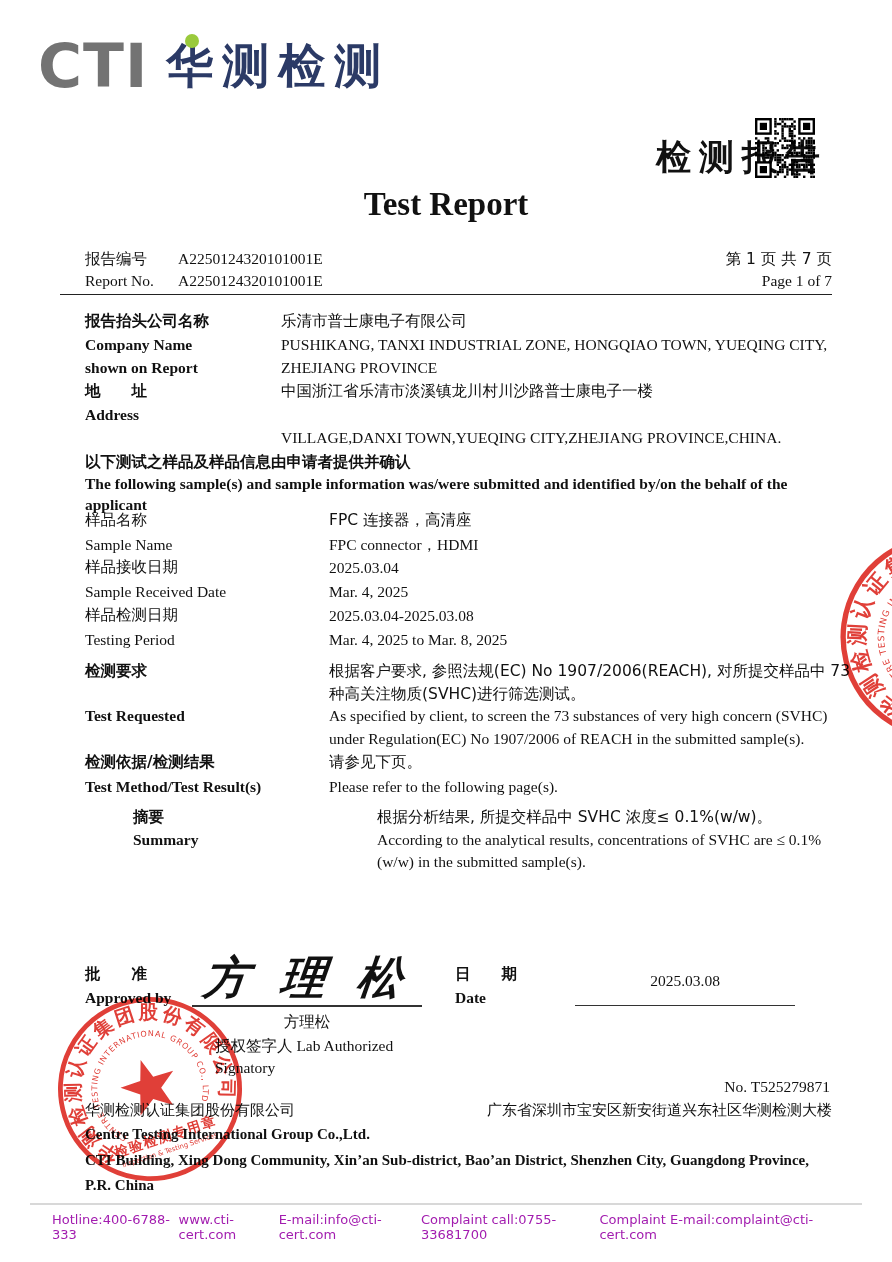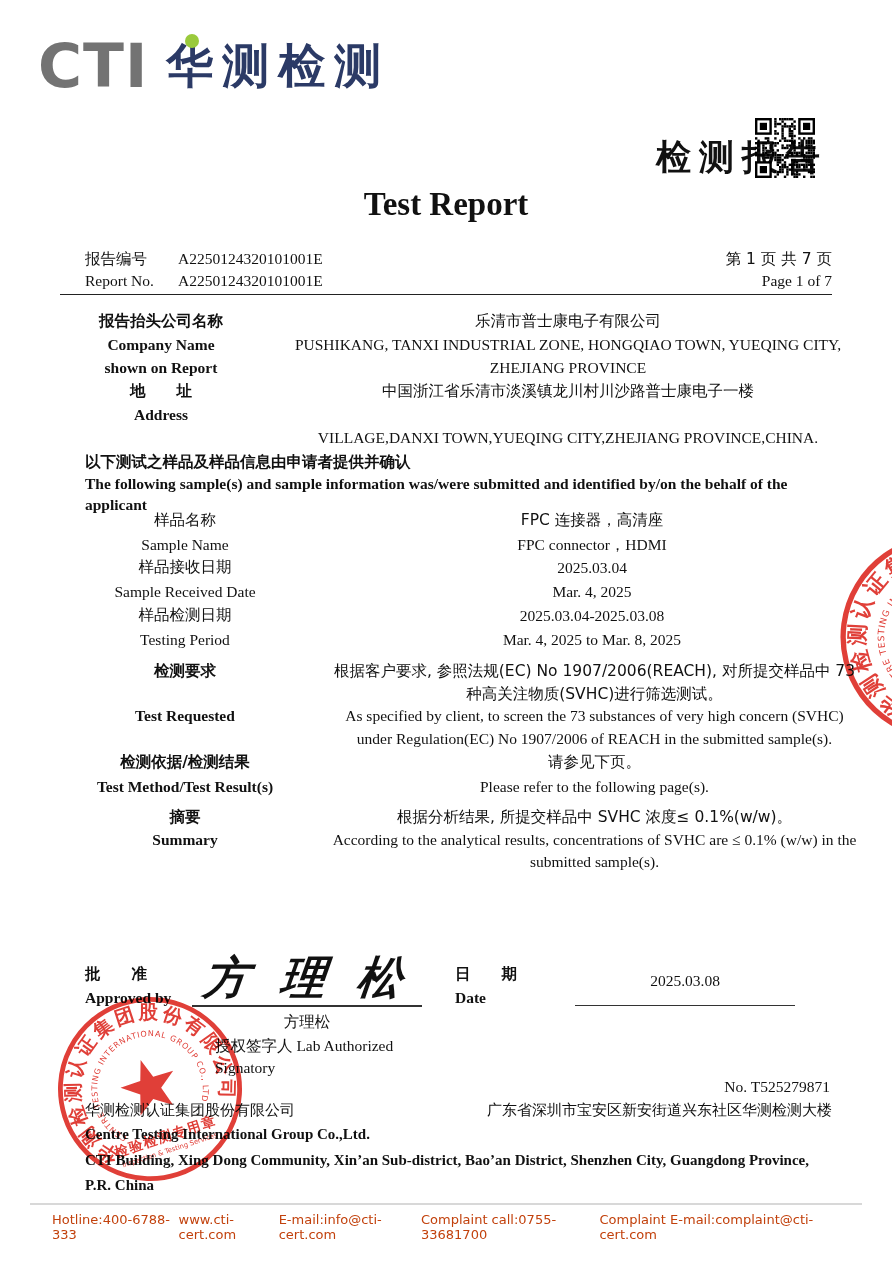--- a/index.html
+++ b/index.html
@@ -37,21 +37,21 @@
 
   
   .rep-head { position:absolute; left:85px; top:248px; width:747px; font-size:15.5px; }
   .rep-row { display:flex; line-height:22px; }
   .rep-lbl { width:93px; flex:none; }
   .rep-val { flex:1; }
   .rep-page { flex:none; text-align:right; }
   .head-rule { position:absolute; left:60px; top:294px; width:772px; border-top:1.5px solid #222; }
 
   
-  .lv { display:flex; font-size:15.5px;text-align:center; }
+  .lv { display:flex; font-size:15.5px; }
   .lv .lbl { flex:none; }
   .lv .val { flex:1;margin-left:44px; }
 
   .company { position:absolute; left:85px; top:310px; width:770px; }
   .company .lv { line-height:23.2px; }
   .company .lbl { width:152px; }
 
   .sample-intro { position:absolute; left:85px; top:452px; width:748px;
     font-size:15.5px; font-weight:bold; line-height:21px; }
   .sample-rows { position:absolute; left:85px; top:509px; width:770px; }
@@ -61,21 +61,21 @@
   .block-req { position:absolute; left:85px; top:660px; width:775px; }
   .block-req .lv { line-height:22.6px; }
   .block-req .lbl { width:200px; }
 
   .block-method { position:absolute; left:85px; top:751px; width:775px; }
   .block-method .lv { line-height:23.5px; }
   .block-method .lbl { width:200px; }
 
   .block-summary { position:absolute; left:85px; top:806px; width:775px; }
   .block-summary .lv { line-height:22.6px; }
-  .block-summary .lbl { width:200px; }
+  .block-summary .lbl { width:200px;margin-left:48px; }
 
   
   .approval { position:absolute; left:0; top:958px; width:784px; height:130px; font-size:15.5px; }
   .appr-lbl-cn { position:absolute; left:85px; top:6px; font-weight:bold; }
   .appr-lbl-en { position:absolute; left:85px; top:31px; font-weight:bold; }
   .sig { position:absolute; left:192px; top:-10px; width:230px; text-align:center;
     font-size:45px; font-weight:bold; font-style:italic; transform:skewX(-6deg);
     letter-spacing:8px; white-space:nowrap; }
   .sig-line  { position:absolute; left:192px; top:47px; width:230px; border-top:2px solid #333; }
   .signer-name { position:absolute; left:192px; top:54px; width:230px; text-align:center; }
@@ -89,21 +89,21 @@
   .cert-no { position:absolute; right:62px; top:1078px; font-size:15.5px; }
 
   
   .footer-co { position:absolute; left:85px; top:1098px; width:747px; font-size:15px; }
   .fc-row1 { display:flex; justify-content:space-between; line-height:24px; }
   .fc-line { line-height:25.5px;font-weight:bold; }
 
   .bottom-bar { position:absolute; left:0; top:1203px; width:892px; }
   .bottom-rule { margin:0 30px; border-top:2.5px solid #d8d8d8; }
   .bottom-items { display:flex; justify-content:space-between; padding:7px 52px 0 52px;
-    font-size:13px; color:#c2410c; font-family:"DejaVu Sans","Liberation Sans",sans-serif; }
+    font-size:13px; color:#a21caf; font-family:"DejaVu Sans","Liberation Sans",sans-serif; }
 
   
   .stamp { position:absolute; opacity:.88; mix-blend-mode:multiply; pointer-events:none; }
   .stamp svg { display:block; width:100%; height:100%; }
   .stamp-left  { left:54px;  top:993px; width:192px; height:192px; transform:rotate(-18deg); }
   .stamp-right { left:836px; top:530px; width:214px; height:214px; transform:rotate(-14deg); }
 </style>
 </head>
 <body>
 

